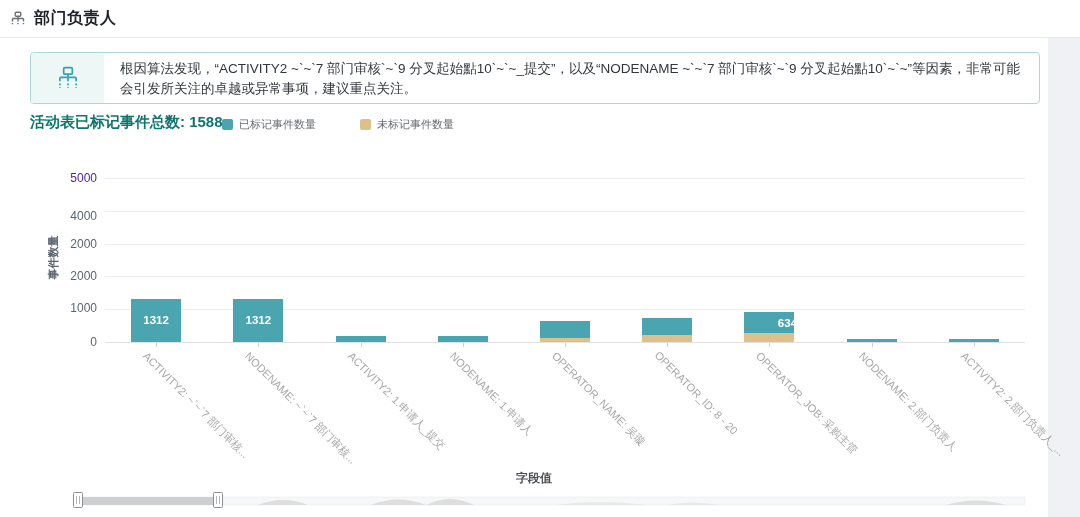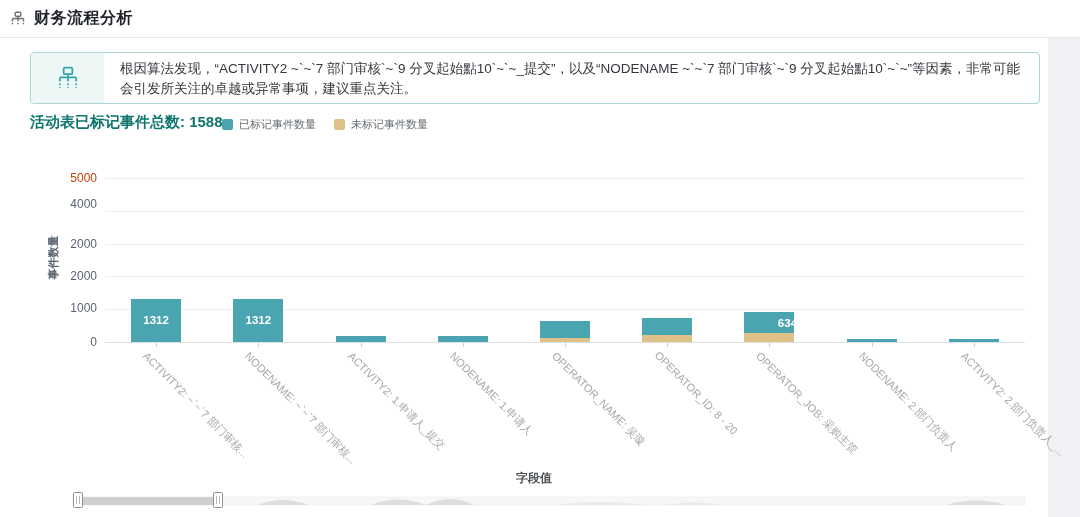--- a/index.html
+++ b/index.html
@@ -26,21 +26,21 @@
 
   
   .insight { position:absolute; left:30px; top:52px; width:1010px; height:52px;
              border:1px solid #abd8d6; border-radius:4px; display:flex; overflow:hidden; background:#fff; }
   .insight-icon-cell { width:73px; background:#edf7f6; display:flex; align-items:center; justify-content:center; flex:none; }
   .insight-icon-cell svg { width:26px; height:26px; color:#35a3ab; }
   .insight-text { flex:1; padding:6px 14px 0 16px; font-size:13.5px; line-height:20px; color:#33373c; }
 
   
   .chart-title { position:absolute; left:30px; top:113px; font-size:15px; font-weight:bold; color:#0f766e; }
-  .legend { position:absolute; left:222px; top:117px; display:flex; gap:18px; }
+  .legend { position:absolute; left:222px; top:117px; display:flex; gap:44px; }
   .legend-item { display:flex; align-items:center; gap:6px; cursor:pointer; }
   .legend-swatch { width:11px; height:11px; border-radius:2px; }
   .legend-label { font-size:11px; color:#666b70; }
 
   
   #chart-layer { position:absolute; left:0; top:0; width:1080px; height:517px; }
   .y-axis-name { position:absolute; left:31px; top:250px; font-size:11px; font-weight:600; color:#5b6472;
                  transform:rotate(-90deg); transform-origin:center; white-space:nowrap; }
   .x-axis-name { position:absolute; left:500px; top:470px; width:68px; text-align:center;
                  font-size:12px; font-weight:600; color:#4c5055; }
@@ -52,21 +52,21 @@
 <body>
 
 <div class="page">
 
   <div class="header">
     <svg class="header-icon" viewBox="0 0 16 16" fill="none" stroke="currentColor" stroke-width="1.4">
       <rect x="5.2" y="1.2" width="5.6" height="4" rx="1"></rect>
       <path d="M8 5.2 v2.3 M2.5 7.5 h11 M2.5 7.5 v3 M8 7.5 v3 M13.5 7.5 v3"></path>
       <path d="M2.5 12 v2 M8 12 v2 M13.5 12 v2" stroke-dasharray="1.3 1.2"></path>
     </svg>
-    <span class="header-title">财务流程分析</span>
+    <span class="header-title">部门负责人</span>
   </div>
 
   <div class="side-strip"></div>
 
   <div class="insight">
     <div class="insight-icon-cell">
       <svg viewBox="0 0 24 24" fill="none" stroke="currentColor" stroke-width="1.6">
         <rect x="8" y="2.5" width="8" height="6" rx="1.2"></rect>
         <path d="M12 8.5 v3 M4.5 11.5 h15 M4.5 11.5 v3.5 M12 11.5 v3.5 M19.5 11.5 v3.5"></path>
         <path d="M4.5 17 v4 M12 17 v4 M19.5 17 v4" stroke-dasharray="1.8 1.6"></path>
@@ -90,23 +90,23 @@
   <div id="chart-layer">
       <div style="position: absolute; left: 105px; top: 342px; width: 920px; height: 1px; background: rgb(223, 225, 228);"></div>
       <div style="position: absolute; left: 25px; top: 334px; width: 72px; text-align: right; font-size: 12px; line-height: 16px; color: rgb(91, 100, 114);">0</div>
       <div style="position: absolute; left: 105px; top: 309.2px; width: 920px; height: 1px; background: rgb(237, 237, 237);"></div>
       <div style="position: absolute; left: 25px; top: 300px; width: 72px; text-align: right; font-size: 12px; line-height: 16px; color: rgb(91, 100, 114);">1000</div>
       <div style="position: absolute; left: 105px; top: 276.4px; width: 920px; height: 1px; background: rgb(237, 237, 237);"></div>
       <div style="position: absolute; left: 25px; top: 268.4px; width: 72px; text-align: right; font-size: 12px; line-height: 16px; color: rgb(91, 100, 114);">2000</div>
       <div style="position: absolute; left: 105px; top: 243.6px; width: 920px; height: 1px; background: rgb(237, 237, 237);"></div>
       <div style="position: absolute; left: 25px; top: 235.6px; width: 72px; text-align: right; font-size: 12px; line-height: 16px; color: rgb(91, 100, 114);">2000</div>
       <div style="position: absolute; left: 105px; top: 210.8px; width: 920px; height: 1px; background: rgb(237, 237, 237);"></div>
-      <div style="position: absolute; left: 25px; top: 196px; width: 72px; text-align: right; font-size: 12px; line-height: 16px; color: rgb(91, 100, 114);">4000</div>
+      <div style="position: absolute; left: 25px; top: 208px; width: 72px; text-align: right; font-size: 12px; line-height: 16px; color: rgb(91, 100, 114);">4000</div>
       <div style="position: absolute; left: 105px; top: 178px; width: 920px; height: 1px; background: rgb(237, 237, 237);"></div>
-      <div style="position: absolute; left: 25px; top: 170px; width: 72px; text-align: right; font-size: 12px; line-height: 16px; color: #c2410c;">5000</div>
+      <div style="position: absolute; left: 25px; top: 170px; width: 72px; text-align: right; font-size: 12px; line-height: 16px; color: #4c1d95;">5000</div>
       <div style="position: absolute; left: 131.111px; top: 298.966px; width: 50px; height: 43.0336px; background: rgb(74, 165, 177);"></div>
       <div style="position: absolute; left: 131.111px; top: 298.966px; width: 50px; height: 43.0336px; display: flex; align-items: center; justify-content: center; color: rgb(255, 255, 255); font-size: 11.5px; font-weight: bold;">1312</div>
       <div style="position: absolute; left: 156.111px; top: 343px; width: 1px; height: 4px; background: rgb(207, 207, 207);"></div>
       <div style="position: absolute; left: 150.111px; top: 349px; white-space: nowrap; font-size: 11px; color: rgb(168, 168, 168); transform-origin: 0px 0px; transform: rotate(45deg);">ACTIVITY2: ~`~`7 部门审核...</div>
       <div style="position: absolute; left: 233.333px; top: 298.966px; width: 50px; height: 43.0336px; background: rgb(74, 165, 177);"></div>
       <div style="position: absolute; left: 233.333px; top: 298.966px; width: 50px; height: 43.0336px; display: flex; align-items: center; justify-content: center; color: rgb(255, 255, 255); font-size: 11.5px; font-weight: bold;">1312</div>
       <div style="position: absolute; left: 258.333px; top: 343px; width: 1px; height: 4px; background: rgb(207, 207, 207);"></div>
       <div style="position: absolute; left: 252.333px; top: 349px; white-space: nowrap; font-size: 11px; color: rgb(168, 168, 168); transform-origin: 0px 0px; transform: rotate(45deg);">NODENAME: ~`~`7 部门审核...</div>
       <div style="position: absolute; left: 335.556px; top: 335.932px; width: 50px; height: 6.068px; background: rgb(74, 165, 177);"></div>
       <div style="position: absolute; left: 360.556px; top: 343px; width: 1px; height: 4px; background: rgb(207, 207, 207);"></div>

